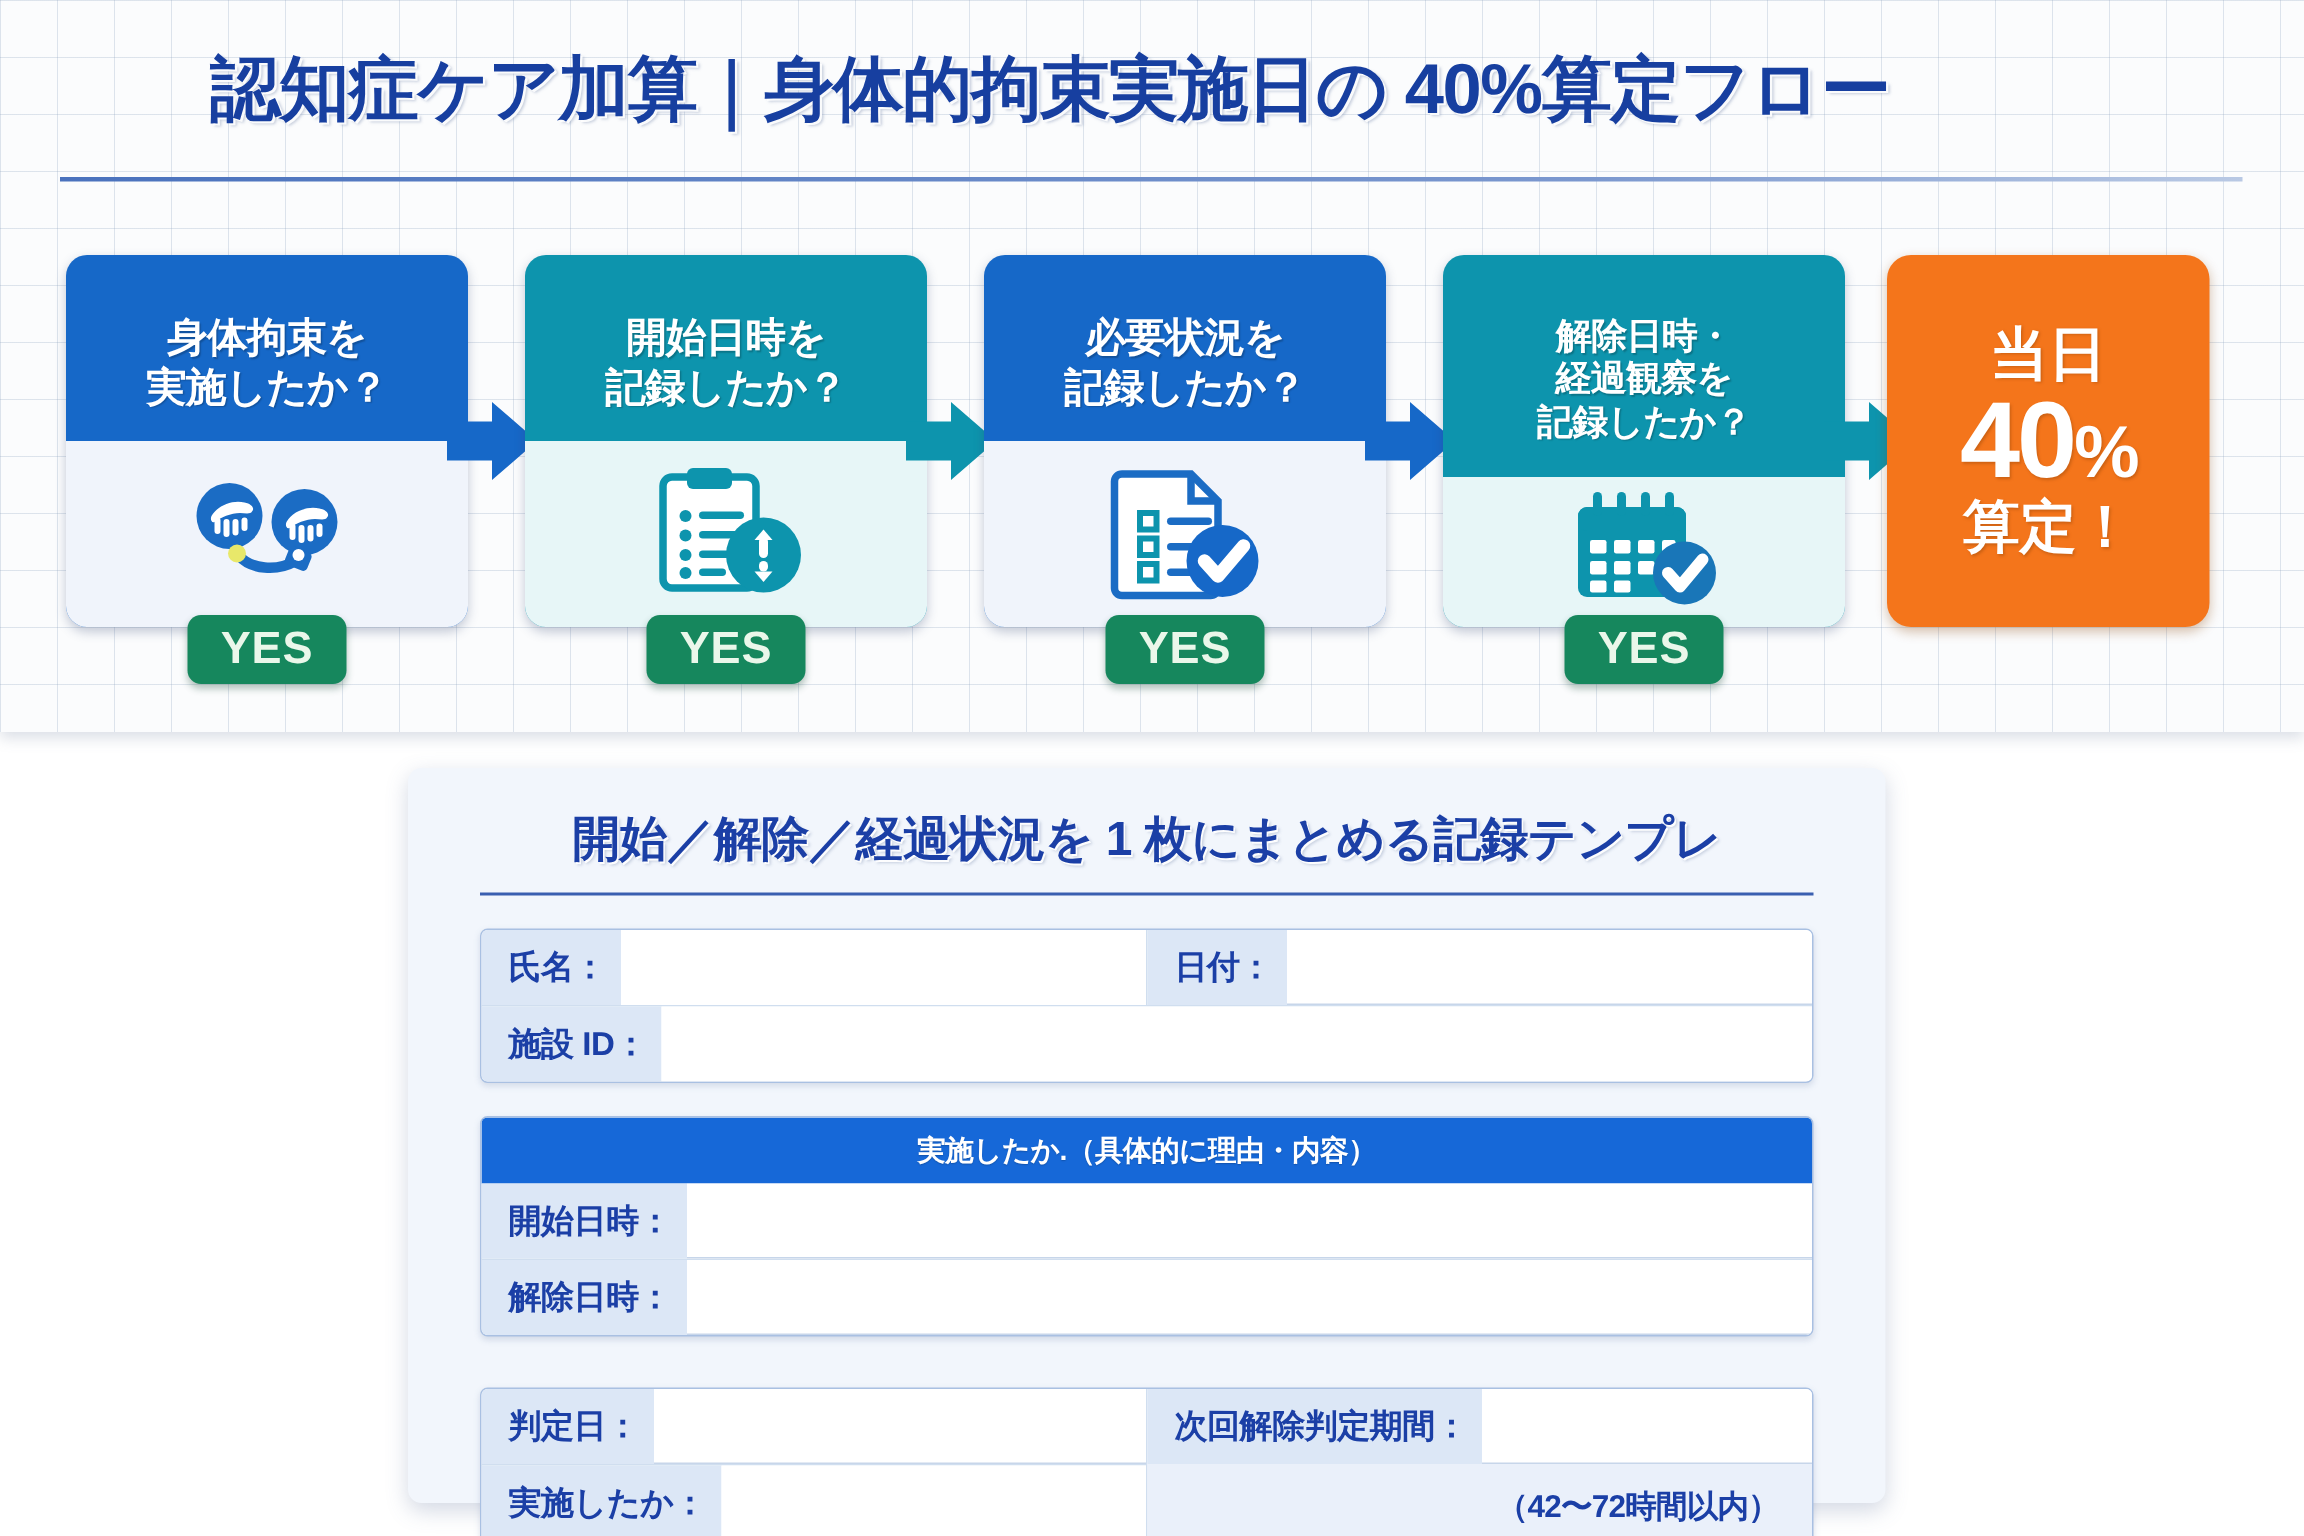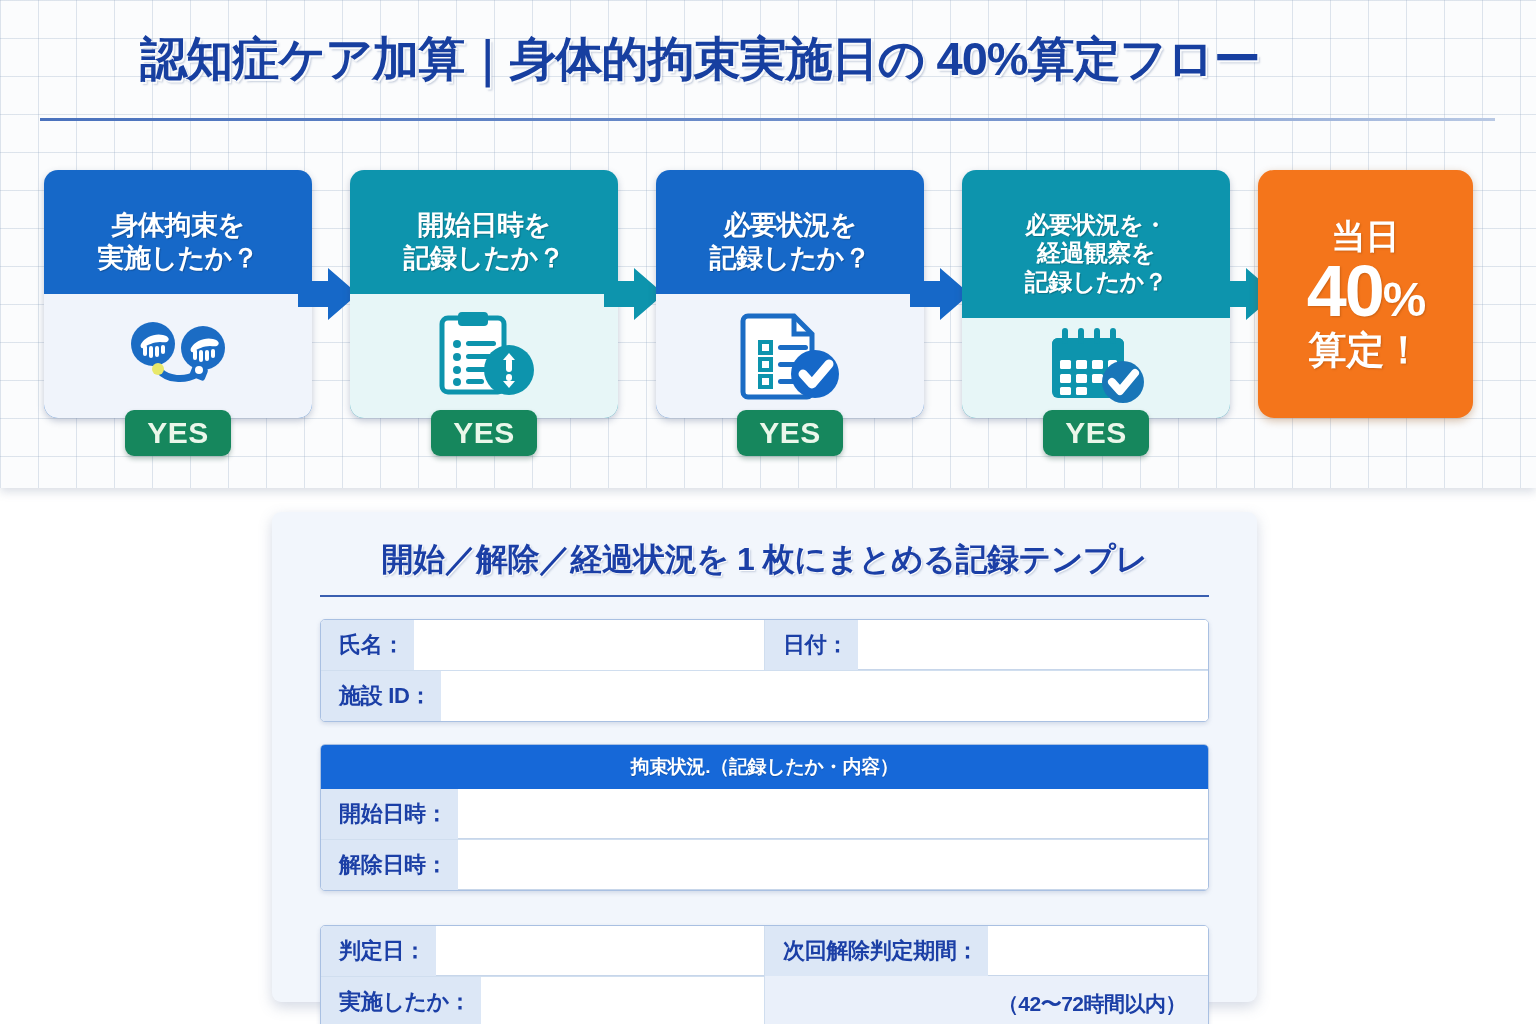--- a/index.html
+++ b/index.html
@@ -142,21 +142,21 @@
     background: #f4751b;
     border-radius: 16px;
     box-shadow: 0 3px 8px rgba(140,70,10,0.33);
     display: flex;
     flex-direction: column;
     align-items: center;
     justify-content: center;
     color: #ffffff;
     text-shadow: 1px 1px 2px rgba(130,60,5,0.35);
   }
-  .final-top    { font-size: 34px; font-weight: bold; line-height: 1.0; }
+  .final-top    { font-size: 39px; font-weight: bold; line-height: 1.0; }
   .final-mid    { font-size: 72px; font-weight: bold; line-height: 1.02; margin: 2px 0 0; letter-spacing: -2px; }
   .final-mid .pct { font-size: 49px; }
   .final-bottom { font-size: 38px; font-weight: bold; line-height: 1.0; margin-top: 2px; }
 
   
   .form-panel {
     position: absolute;
     left: 272px; top: 512px;
     width: 985px;
     height: 490px;
@@ -371,21 +371,21 @@
 
       <div class="arrow" style="left:910px">
         <svg viewBox="0 0 62 56">
             <path d="M0 15 L30 15 L30 2 L60 28 L30 54 L30 41 L0 41 Z" fill="#1668c8"></path>
           </svg>
       </div>
 
       <div class="step step-teal three-line" style="left:962px">
         <div class="q" style="height:148px">
           <div class="q-text">
-            <span>必要状況を・</span><br>
+            <span>解除日時・</span><br>
             <span>経過観察を</span><br>
             <span>記録したか？</span>
           </div>
         </div>
         <div class="icon-pane" style="height:100px">
           <span>
             <svg width="112" height="80" viewBox="0 0 112 80">
               <rect x="12" y="12" width="72" height="60" rx="6" fill="#0d94ad"></rect>
               <rect x="12" y="12" width="72" height="16" rx="6" fill="#0d94ad"></rect>
               <g fill="#0d94ad">
@@ -448,21 +448,21 @@
           <div class="ffield"></div>
         </div>
       </div>
       <div class="frow">
         <div class="flabel">施設 ID：</div>
         <div class="ffield no-line"></div>
       </div>
     </div>
 
     <div class="block">
-      <div class="bar">拘束状況.（記録したか・内容）</div>
+      <div class="bar">実施したか.（具体的に理由・内容）</div>
       <div class="frow">
         <div class="flabel">開始日時：</div>
         <div class="ffield"></div>
       </div>
       <div class="frow">
         <div class="flabel">解除日時：</div>
         <div class="ffield"></div>
       </div>
     </div>
 

